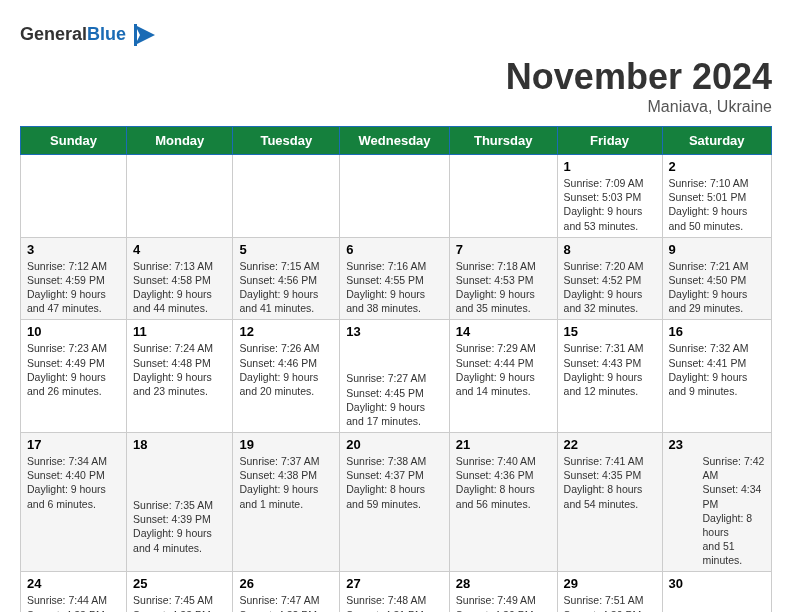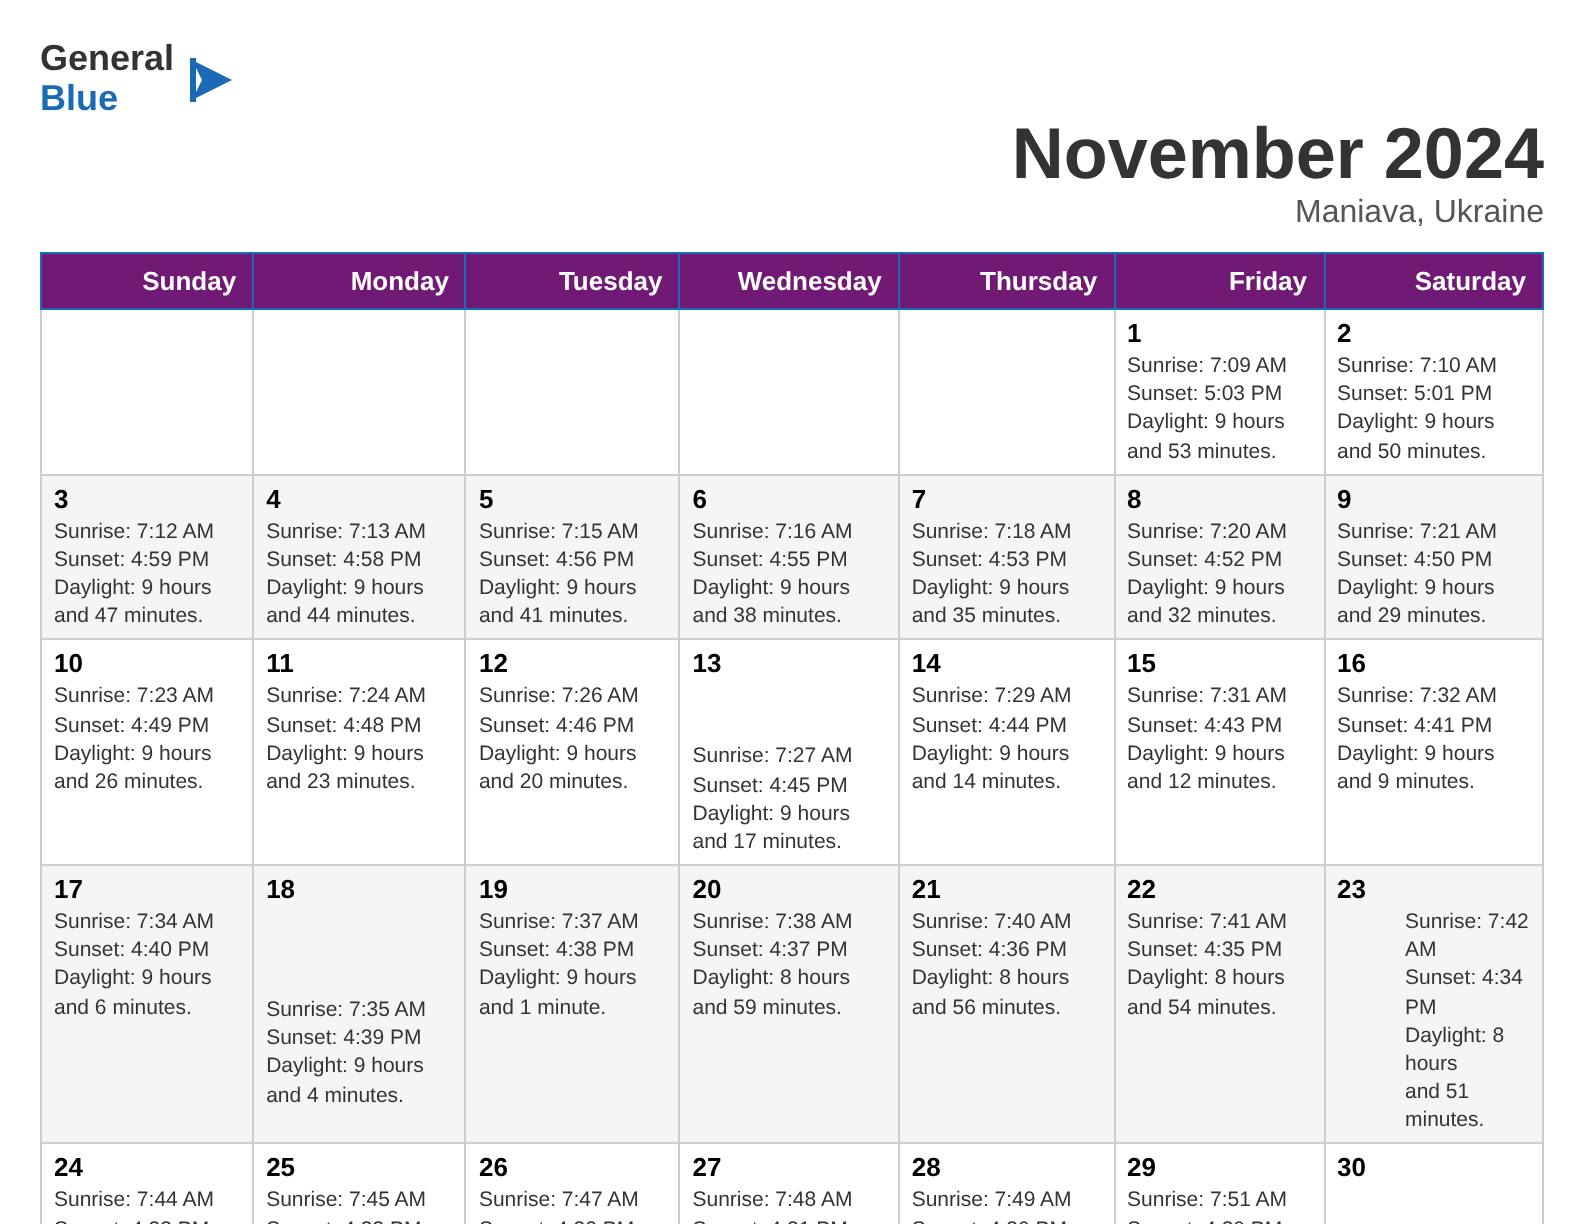--- a/index.html
+++ b/index.html
@@ -15,21 +15,21 @@
       justify-content: space-between;
       align-items: flex-start;
       margin-bottom: 10px;
     }
     .logo {
       display: flex;
       align-items: center;
     }
     .logo-text {
       display: flex;
-      flex-direction: column;
+      flex-direction: row;
       line-height: 1.1;
     }
     .logo-general {
       font-size: 18px;
       font-weight: bold;
       color: #333;
     }
     .logo-blue {
       font-size: 18px;
       font-weight: bold;
@@ -51,23 +51,23 @@
     }
     .location {
       font-size: 16px;
       color: #555;
     }
     .calendar {
       width: 100%;
       border-collapse: collapse;
     }
     .calendar th {
-      background-color: #701a75;
+      background-color: #15803d;
       color: #fff;
-      text-align: right;
+      text-align: center;
       padding: 6px 8px;
       font-size: 13px;
       border: 1px solid #1a6bb5;
     }
     .calendar td {
       vertical-align: top;
       border: 1px solid #ccc;
       padding: 4px 6px;
       width: 113px;
       font-size: 11px;

